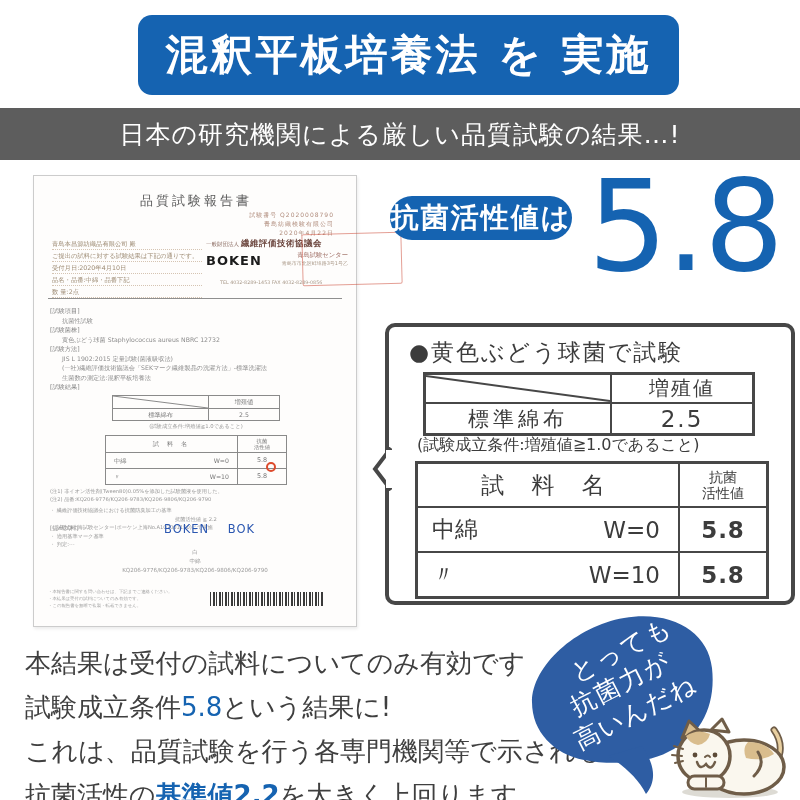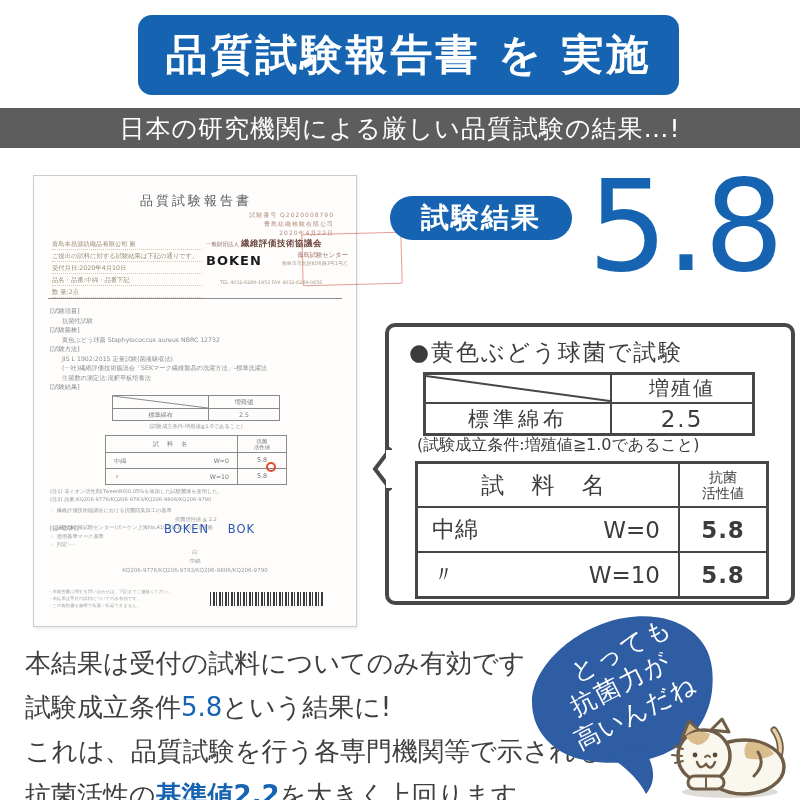--- a/index.html
+++ b/index.html
@@ -11,21 +11,21 @@
 
   
   .banner {
     position:absolute; left:138px; top:15px; width:541px; height:80px;
     background:#1563b1; border-radius:14px; display:flex; align-items:center; justify-content:center;
   }
   .banner span { color:#fff; font-size:42px; font-weight:600; letter-spacing:3px; white-space:nowrap; }
 
   
   .subband {
-    position:absolute; left:0; top:108px; width:800px; height:40px; background:#5d5d5d;
+    position:absolute; left:0; top:108px; width:800px; height:52px; background:#5d5d5d;
     display:flex; align-items:center; justify-content:center;
   }
   .subband span { color:#fff; font-size:25px; letter-spacing:1px; white-space:nowrap; }
 
   
   .doc {
     position:absolute; left:33px; top:175px; width:324px; height:452px;
     background:#fefdfc; border:1px solid #cccccc; box-shadow:1px 2px 3px rgba(0,0,0,.08);
   }
   .doc-inner { position:relative; width:100%; height:100%; padding:16px 14px 10px 16px; filter:blur(.3px); }
@@ -116,21 +116,21 @@
   
   .bubble { position:absolute; left:524px; top:610px; }
   .cat { position:absolute; left:666px; top:710px; }
 </style>
 </head>
 <body>
 
 <div class="page">
 
   <div class="banner">
-    <span>品質試験報告書 を 実施</span>
+    <span>混釈平板培養法 を 実施</span>
   </div>
 
   <div class="subband">
     <span>日本の研究機関による厳しい品質試験の結果…!</span>
   </div>
 
   <div class="doc">
     <div class="doc-inner">
       <div class="doc-title">品質試験報告書</div>
       <div class="doc-meta">
@@ -238,21 +238,21 @@
       <div class="doc-foot">
         <div>・本報告書に関する問い合わせは、下記までご連絡ください。</div>
         <div>・本結果は受付の試料についてのみ有効です。</div>
         <div>・この報告書を無断で複製・転載できません。</div>
       </div>
       <div class="barcode"></div>
     </div>
   </div>
 
   <div class="badge">
-    <span>試験結果</span>
+    <span>抗菌活性値は</span>
   </div>
   <div class="big-value">5.8</div>
 
   <div class="callout">
     <svg class="notch" width="20" height="44">
       <path d="M19,1 L3,22 L19,43" fill="#ffffff" stroke="#474747" stroke-width="4" stroke-linejoin="miter"></path>
       <rect x="14" y="3" width="6" height="38" fill="#ffffff"></rect>
     </svg>
     <div class="co-head">
       <span>●</span><span>黄色ぶどう球菌で試験</span>

